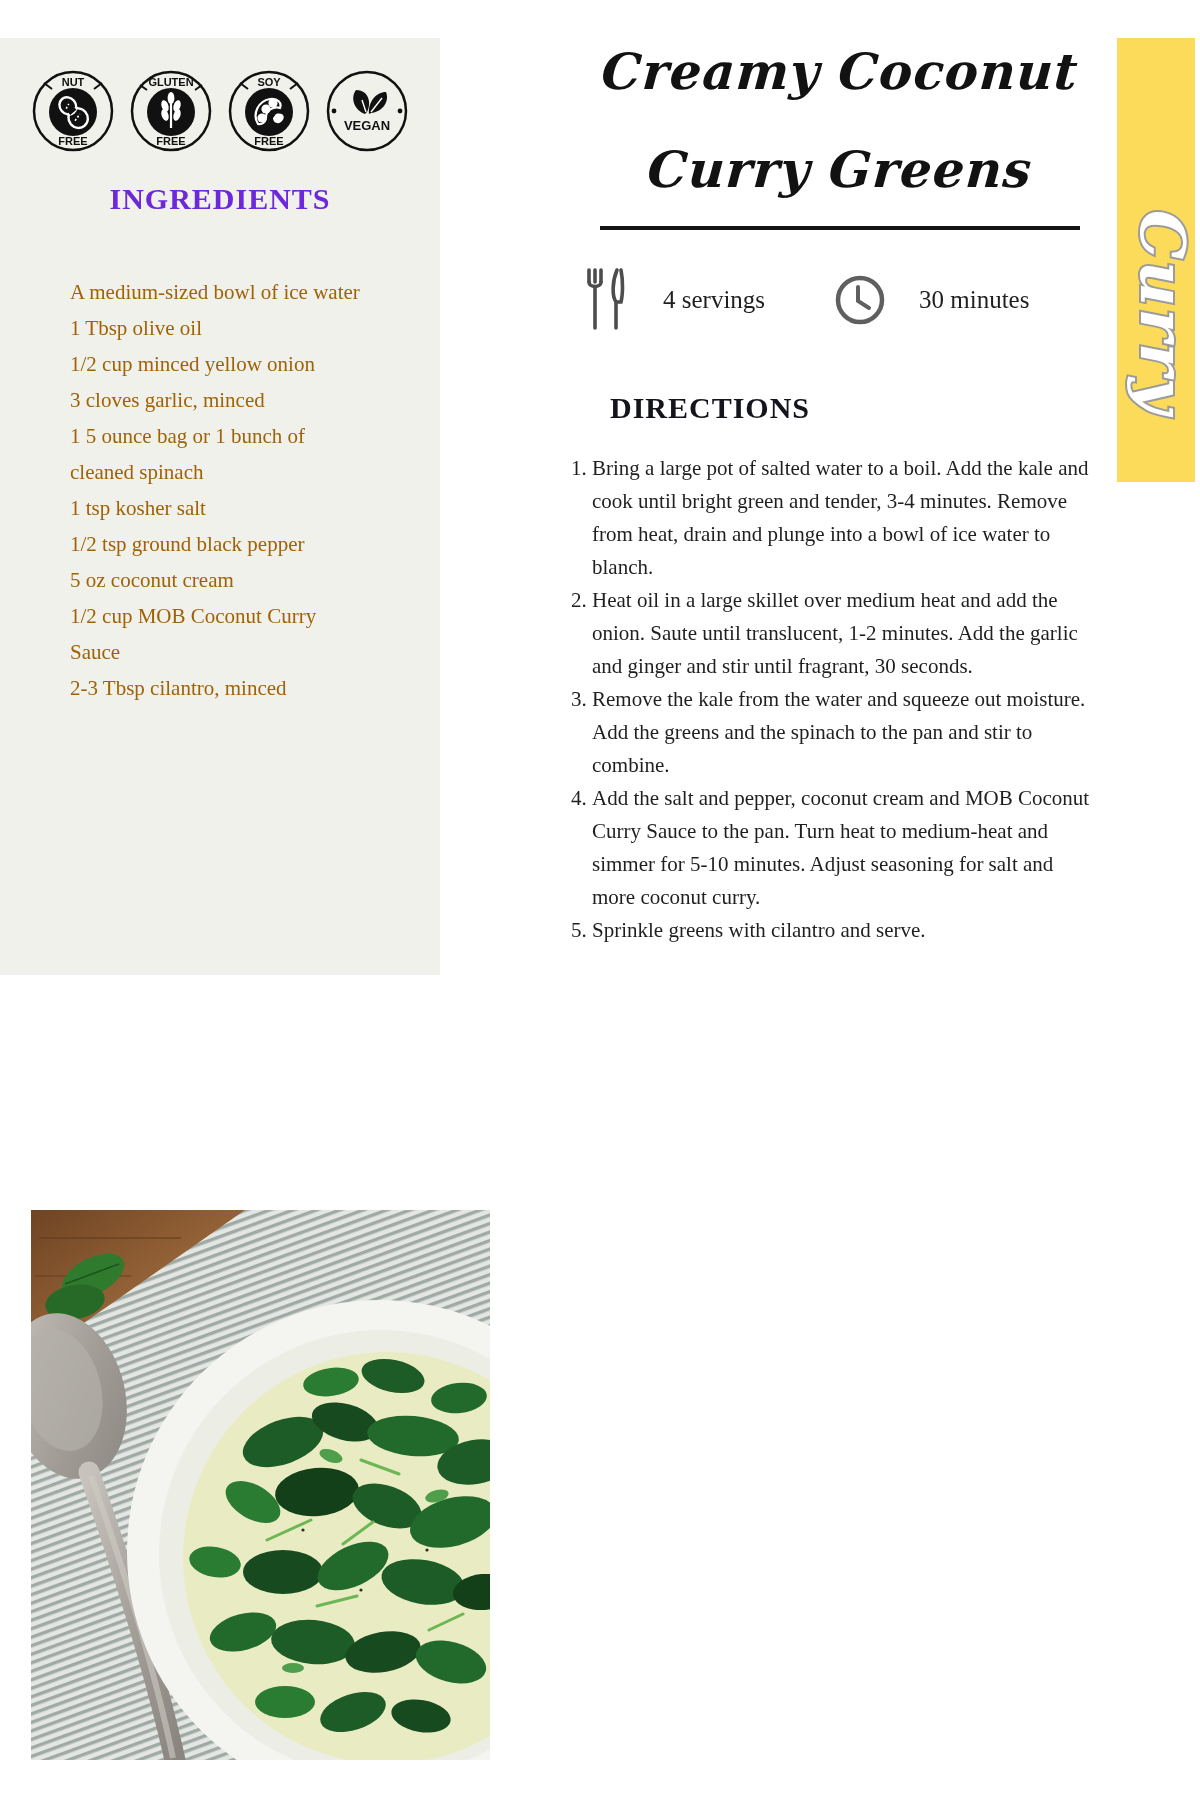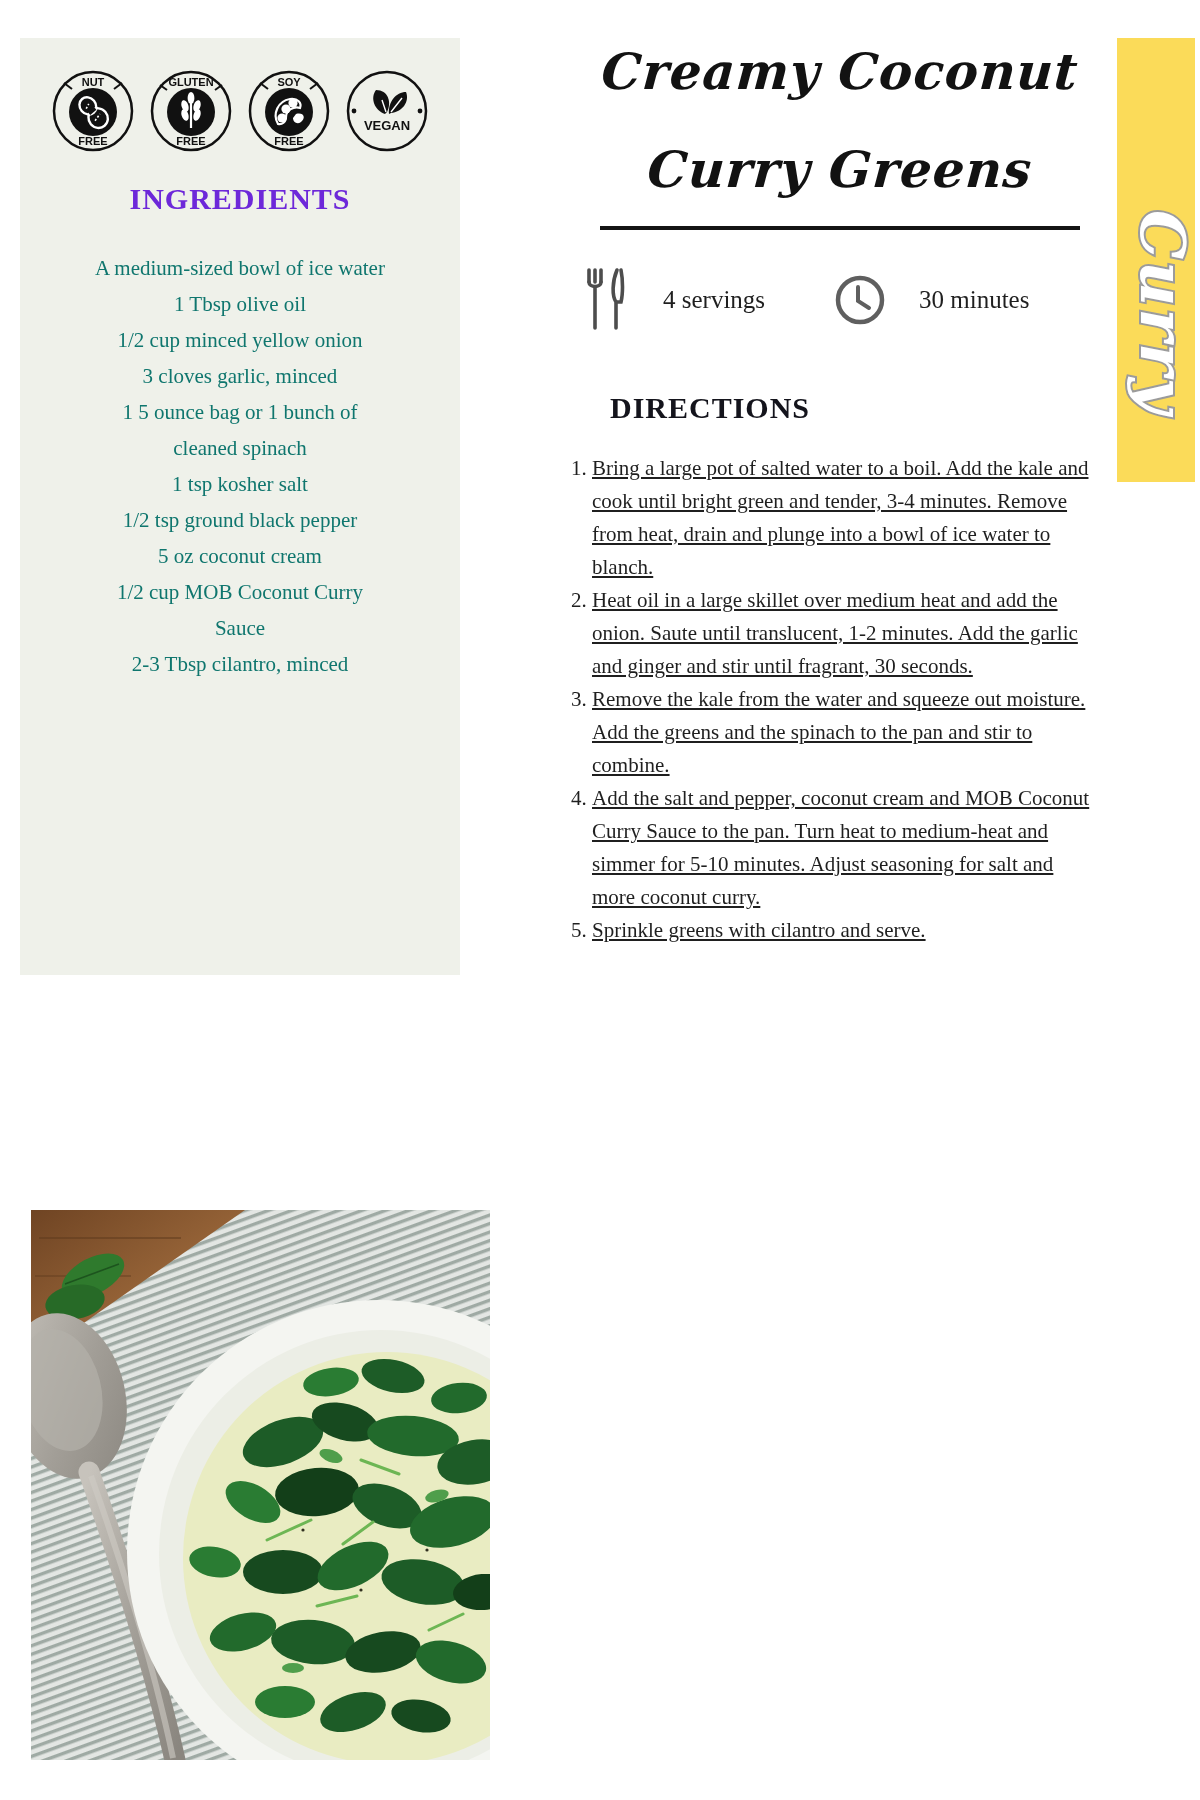--- a/index.html
+++ b/index.html
@@ -1,44 +1,44 @@
 <!DOCTYPE html>
 <html><head>
 <meta charset="utf-8">
 <style>
   html,body{margin:0;padding:0;background:#ffffff;}
   #page{position:relative;width:1200px;height:1800px;background:#ffffff;overflow:hidden;
         font-family:"Liberation Serif", serif;color:#1b1b1b;}
 
   
-  .sidebar{position:absolute;left:0;top:38px;width:440px;height:937px;background:#eff1ea;margin-left:20px;}
+  .sidebar{position:absolute;left:0;top:38px;width:440px;height:937px;background:#eff1ea;}
   .badges{position:absolute;top:32px;left:22px;width:396px;display:flex;gap:16px;justify-content:center;}
   .badge{width:82px;height:82px;}
   .sb-heading{position:absolute;top:144px;left:0;width:100%;text-align:center;
       font-size:30px;font-weight:700;letter-spacing:1px;color:#6d28d9;}
-  .ingredients{position:absolute;top:212px;left:70px;width:300px;text-align:center;
-      font-size:21px;line-height:36px;color:#0f766e;}
+  .ingredients{position:absolute;top:236px;left:70px;width:300px;text-align:left;
+      font-size:21px;line-height:36px;color:#a16207;}
 
   
   .title{position:absolute;left:540px;width:600px;text-align:center;
       font-family:"DejaVu Serif", serif;font-style:italic;font-weight:700;
       font-size:50px;color:#121212;letter-spacing:1px;transform:skewX(-4deg);}
   .title.l1{top:42px;}
   .title.l2{top:140px;}
   .title-rule{position:absolute;left:600px;top:226px;width:480px;height:3.5px;background:#141414;}
 
   .meta{position:absolute;left:583px;top:265px;width:500px;height:70px;}
   .meta-item{position:absolute;display:flex;align-items:center;gap:32px;height:70px;}
   .meta-label{font-size:25px;color:#1f1f1f;}
 
   .dir-heading{position:absolute;left:610px;top:391px;font-size:30px;font-weight:700;
       letter-spacing:1px;color:#14141c;}
   ol.directions{position:absolute;left:568px;top:452px;width:498px;margin:0;
       padding:0 0 0 24px;font-size:21px;line-height:33px;color:#1f1f1f;}
-  ol.directions li{margin:0;padding:0;text-decoration:underline;}
+  ol.directions li{margin:0;padding:0;}
 
   
   .tab{position:absolute;left:1117px;top:38px;width:78px;height:444px;}
 
   
   .photo{position:absolute;left:31px;top:1210px;width:459px;height:550px;}
 </style>
 </head>
 <body>
 

